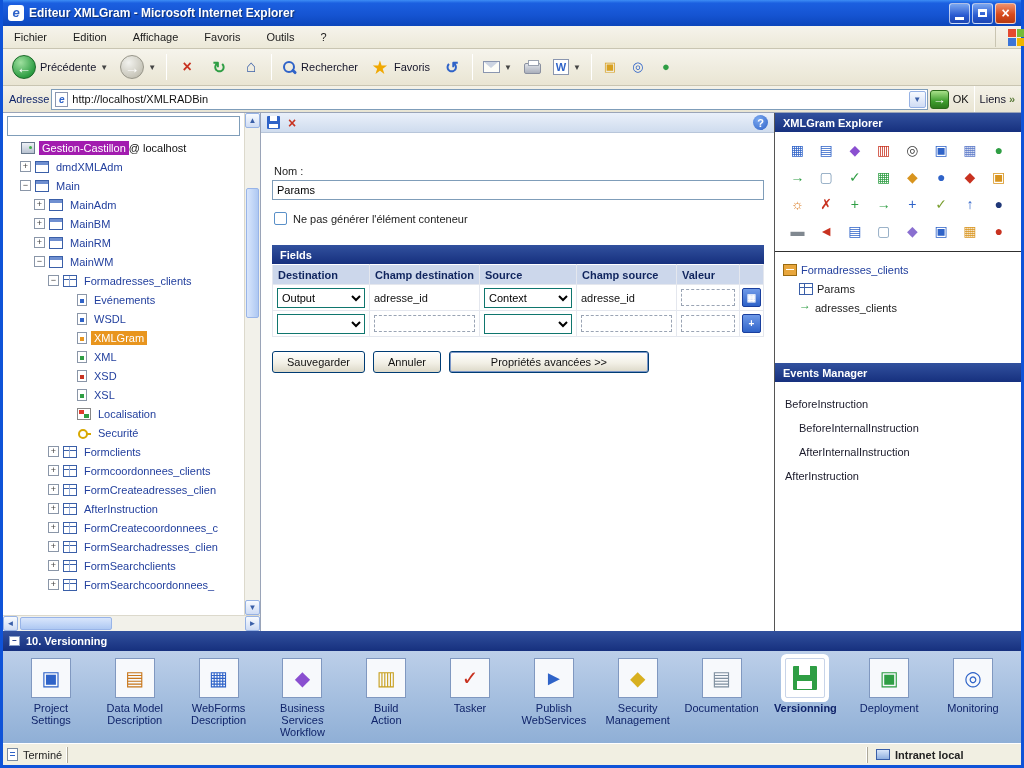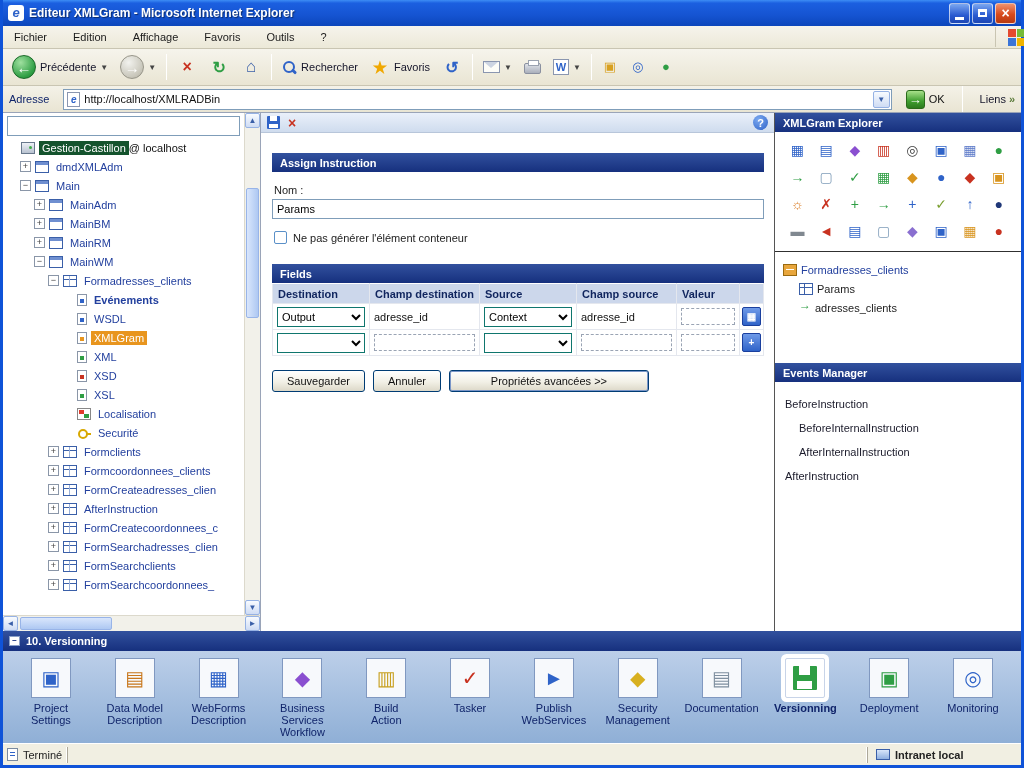--- a/index.html
+++ b/index.html
@@ -39,41 +39,41 @@
 .mag{width:15px;height:15px;position:relative;display:inline-block;}
 .mag::before{content:"";position:absolute;width:8px;height:8px;border:2px solid #2f63c8;border-radius:50%;left:1px;top:1px;}
 .mag::after{content:"";position:absolute;width:6px;height:3px;background:#2f63c8;transform:rotate(45deg);left:9px;top:10px;border-radius:2px;}
 .mail{width:17px;height:12px;background:#fdfdf8;border:1px solid #8a96b0;position:relative;display:inline-block;}
 .mail::before{content:"";position:absolute;left:0;top:0;border-left:7px solid transparent;border-right:7px solid transparent;border-top:6px solid #ccd4e2;}
 .printer{width:17px;height:11px;position:relative;display:inline-block;background:linear-gradient(#dfe2e8,#aab0bc);border:1px solid #8a90a0;border-radius:2px;margin-top:3px;}
 .printer::before{content:"";position:absolute;top:-4px;left:3px;width:9px;height:4px;background:#fff;border:1px solid #9aa2b0;}
 .wedit{width:16px;height:16px;background:#fff;border:1px solid #8a96b0;color:#2f63c8;font-weight:bold;font-size:11px;text-align:center;line-height:14px;}
 .sqico{width:16px;height:16px;text-align:center;font-size:13px;line-height:16px;}
 
-.addrbar{height:27px;flex:none;background:linear-gradient(#f4f2e8,#e9e5d3);border-bottom:1px solid #9aa4b8;display:flex;align-items:center;padding:0 6px;gap:14px;}
+.addrbar{height:27px;flex:none;background:linear-gradient(#f4f2e8,#e9e5d3);border-bottom:1px solid #9aa4b8;display:flex;align-items:center;padding:0 6px;gap:2px;}
 .alabel{color:#6a6a5a;}
 .abox{flex:1;height:21px;background:#fff;border:1px solid #7f9db9;display:flex;align-items:center;padding:0 1px 0 3px;}
 .page-ico{width:13px;height:15px;background:#fff;border:1px solid #8a96b0;color:#2f63c8;font-size:10px;font-weight:bold;font-style:italic;text-align:center;line-height:13px;margin-right:4px;flex:none;}
 .abox input{flex:1;border:none;outline:none;font-size:11px;color:#111;background:transparent;}
 .addl{width:17px;height:17px;background:linear-gradient(#f8fbff,#cfdcf4);border:1px solid #96b2e4;border-radius:2px;font-size:8px;color:#3a5fa8;display:flex;align-items:center;justify-content:center;}
 .gobtn{display:flex;align-items:center;gap:4px;color:#111;}
 .goarrow{width:19px;height:19px;border-radius:3px;background:linear-gradient(#a8e08a,#3f9e2f 60%,#2c7a1e);border:1px solid #2a6a1a;color:#fff;font-weight:bold;display:flex;align-items:center;justify-content:center;font-size:13px;}
 .links{display:flex;align-items:center;gap:3px;color:#15152a;}
 .chev{color:#5a7a3a;font-weight:bold;}
 
 .content{flex:1;display:flex;background:#fff;overflow:hidden;min-height:0;}
 .tree-panel{width:258px;flex:none;position:relative;background:#fff;border-right:1px solid #9aa4b8;}
 .tree-filter{margin:3px 20px 2px 4px;}
 .tree-filter input{width:100%;height:20px;border:1px solid #7f9db9;font-size:11px;padding:0 3px;}
 .tree-body{margin-right:16px;margin-bottom:16px;overflow:hidden;}
 .trow{height:19px;display:flex;align-items:center;white-space:nowrap;cursor:default;}
 .exp{width:11px;height:11px;flex:none;border:1px solid #8a96a8;background:#fff;color:#444;font-size:9px;line-height:9px;text-align:center;margin-right:4px;}
 .exp.hid{visibility:hidden;}
 .tlabel{color:#23409e;padding:1px 3px;}
-.tlabel.sel{background:#14532d;color:#fff;}
+.tlabel.sel{background:#a21caf;color:#fff;}
 .tlabel.accent{background:#e8951e;color:#fff;}
 .tsuffix{color:#111;}
 
 .ti{width:14px;height:12px;margin-right:4px;flex:none;position:relative;display:inline-block;}
 .ti-server{background:linear-gradient(#eef1f6,#b8c2d0);border:1px solid #68788c;}
 .ti-server::after{content:"";position:absolute;right:2px;top:3px;width:3px;height:3px;background:#3fae49;border-radius:50%;}
 .ti-win{background:#fff;border:1px solid #3a5fa8;}
 .ti-win::before{content:"";position:absolute;left:0;right:0;top:0;height:3px;background:#6f8fd0;}
 .ti-form{background:#fff;border:1px solid #3a5fa8;}
 .ti-form::before{content:"";position:absolute;left:0;right:0;top:3px;height:1px;background:#3a5fa8;}
@@ -317,21 +317,21 @@
           <div class="trow" style="padding-left: 31px;">
             <span class="exp">−</span>
             <span class="ti ti-win"></span>
             <span class="tlabel">MainWM</span>
           </div>
           <div class="trow" style="padding-left: 45px;">
             <span class="exp">−</span>
             <span class="ti ti-form"></span>
             <span class="tlabel">Formadresses_clients</span>
           </div>
-          <div class="trow" style="padding-left: 59px; font-weight: bold;">
+          <div class="trow" style="padding-left: 59px;">
             <span class="exp hid"></span>
             <span class="ti ti-doc-b"></span>
             <span class="tlabel">Evénements</span>
           </div>
           <div class="trow" style="padding-left: 59px;">
             <span class="exp hid"></span>
             <span class="ti ti-doc-b"></span>
             <span class="tlabel">WSDL</span>
           </div>
           <div class="trow" style="padding-left: 59px;">
@@ -417,21 +417,20 @@
       </div>
     </div>
 
     <div class="center-panel">
       <div class="center-toolbar">
         <span class="floppy"></span>
         <span class="redx">×</span>
         <span class="help">?</span>
       </div>
       <div class="form-area">
-        <div class="section-header">Assign Instruction</div>
         <div class="nom-label">Nom :</div>
         <input class="nom-input" value="Params" style="">
         <label class="chk-row">
           <span class="chk"></span>
           <span>Ne pas générer l'élément conteneur</span>
         </label>
         <div class="section-header fields">Fields</div>
         <table class="ftable">
           <thead>
               <tr>

